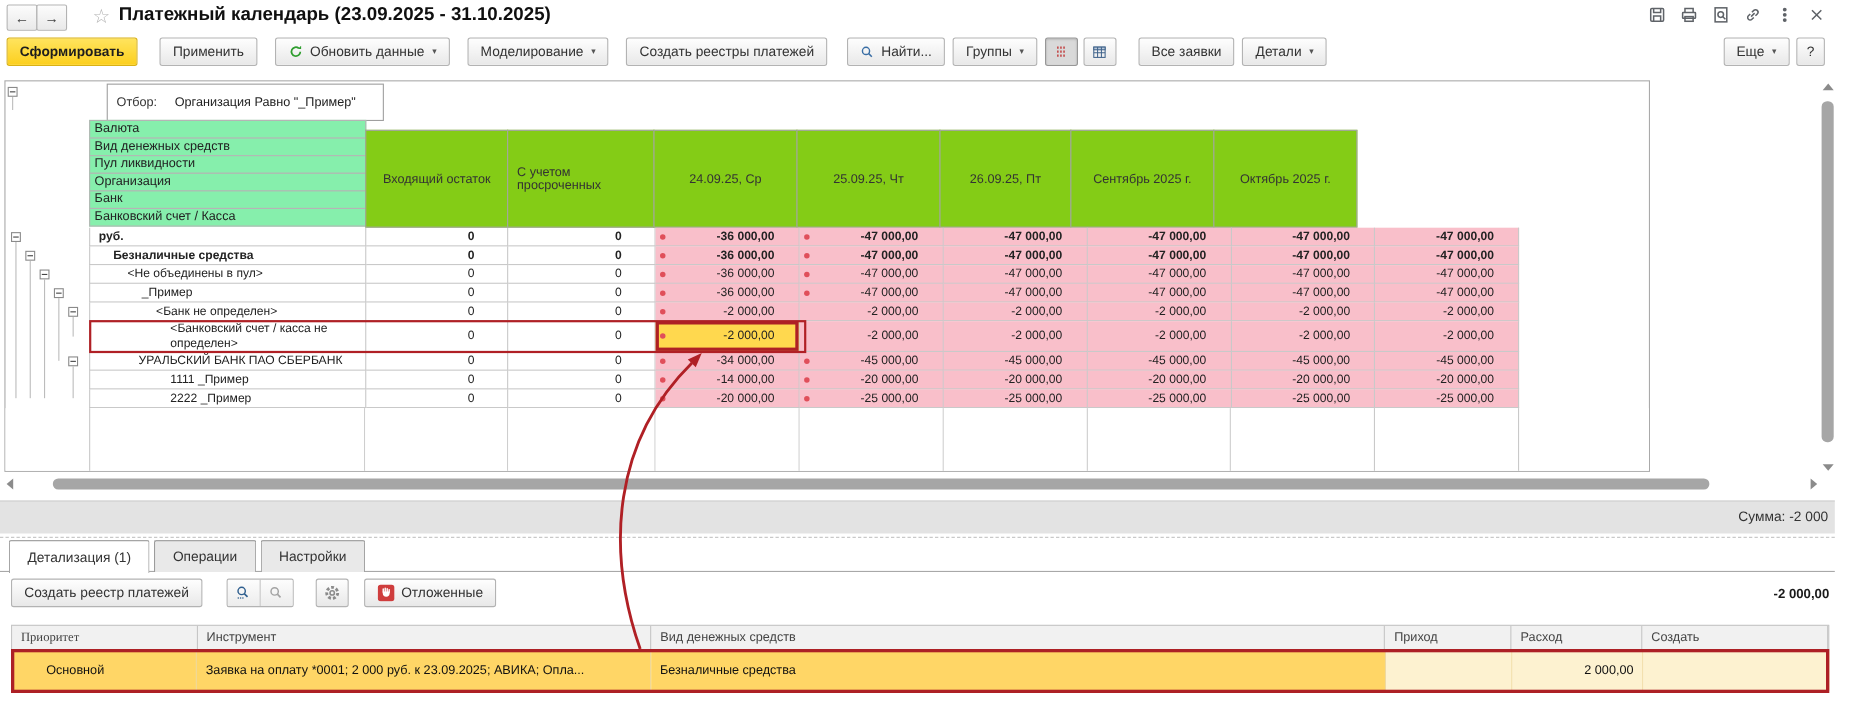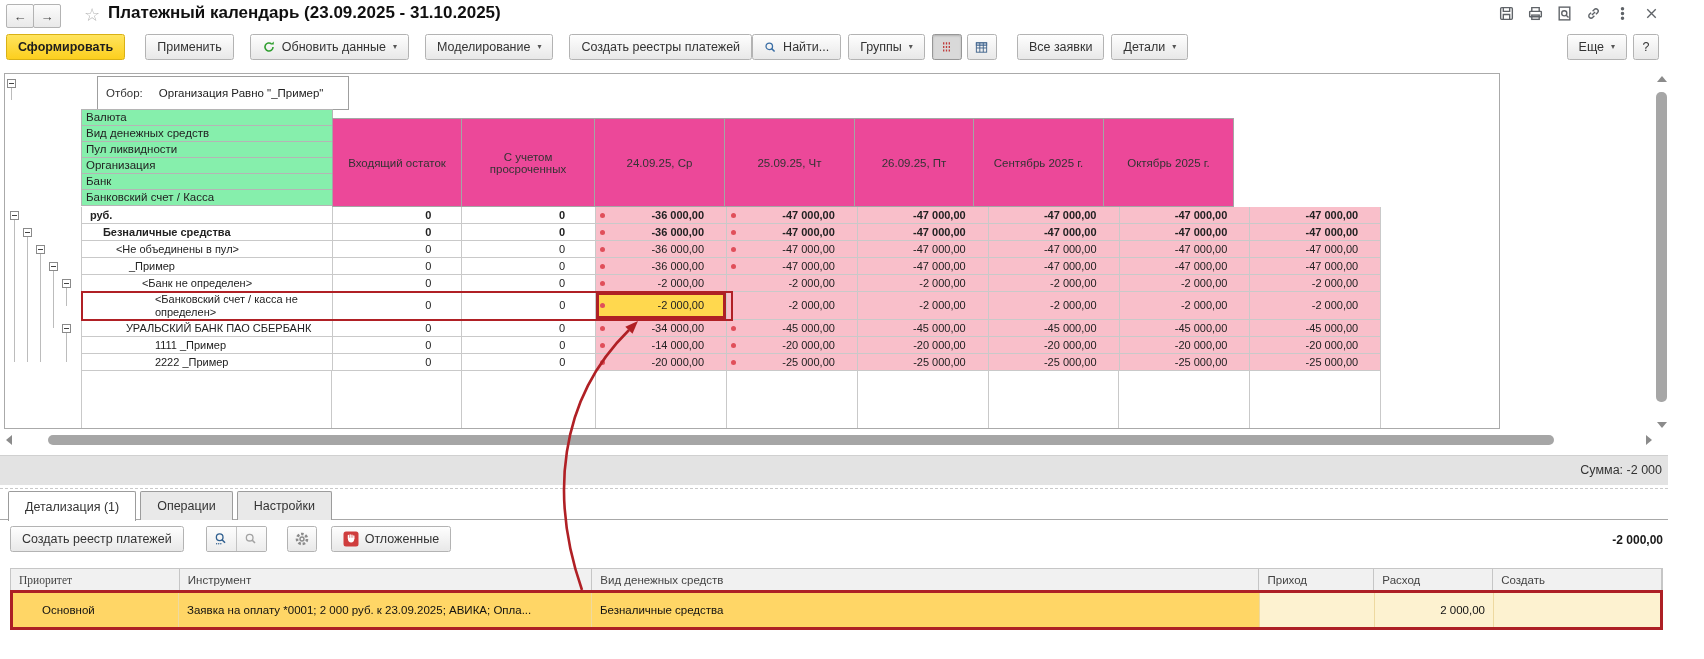--- a/index.html
+++ b/index.html
@@ -34,21 +34,21 @@
   .tbox{position:absolute;width:9px;height:9px;background:#fff;border:1px solid #8a8a8a;box-sizing:border-box;z-index:3;}
   .tbox::after{content:"";position:absolute;left:1px;right:1px;top:3px;height:1px;background:#444;}
   .tline{position:absolute;width:1px;background:#bcbcbc;}
   #filter-cell{position:absolute;left:92px;top:2px;width:252px;height:34px;border:1px solid #9f9f9f;box-sizing:border-box;
                font-size:11.5px;display:flex;align-items:center;padding-left:8px;gap:16px;background:#fff;white-space:nowrap;overflow:hidden;}
   #dims{position:absolute;left:76px;top:36px;width:252px;}
   .dim-row{height:17px;box-sizing:border-box;border:1px solid #b5b5b5;margin-top:-1px;font-size:11.5px;
            line-height:15px;padding-left:4px;background:#86efac;white-space:nowrap;overflow:hidden;}
   #colheads{position:absolute;left:328px;top:44px;height:89px;display:flex;}
   .colhead{box-sizing:border-box;border:1px solid #a5a5a5;margin-left:-1px;display:flex;align-items:center;
-           justify-content:center;text-align:center;font-size:11.5px;color:#333;padding:0 8px;background:#ec4899;}
+           justify-content:center;text-align:left;font-size:11.5px;color:#333;padding:0 8px;background:#84cc16;}
   #rrows{position:absolute;left:0;top:133px;width:1494px;}
   .r-row{display:flex;position:relative;height:17px;font-size:11px;}
   .r-row.bold{font-weight:bold;}
   .r-row > div{box-sizing:border-box;}
   .c-tree{width:76px;}
   .c-label{width:252px;border-left:1px solid #c9c9c9;border-right:1px solid #c9c9c9;border-bottom:1px solid #c9c9c9;
            line-height:16px;white-space:nowrap;overflow:hidden;}
   .c-num{width:130px;border-right:1px solid #c9c9c9;border-bottom:1px solid #c9c9c9;text-align:right;
          padding-right:30px;line-height:16px;}
   .c-num.c2{width:134px;}
@@ -181,21 +181,21 @@
       <span>Обновить данные</span>
         <span class="caret">▾</span>
     </div>
     <div class="btn" style="margin-left:16px">
         <span>Моделирование</span>
         <span class="caret">▾</span>
       </div>
     <div class="btn" style="margin-left:16px">
         <span>Создать реестры платежей</span>
       </div>
-    <div class="btn" style="">
+    <div class="btn" style="margin-left:18px">
       <svg width="13" height="13" viewBox="0 0 16 16">
           <circle cx="6.5" cy="6.5" r="4" fill="none" stroke="#3a6ea5" stroke-width="1.6"></circle>
           <path d="M9.4 9.4l3.6 3.6" stroke="#3a6ea5" stroke-width="1.8"></path>
         </svg>
       <span>Найти...</span>
     </div>
     <div class="btn" style="margin-left:7px">
         <span>Группы</span>
         <span class="caret">▾</span>
       </div>

